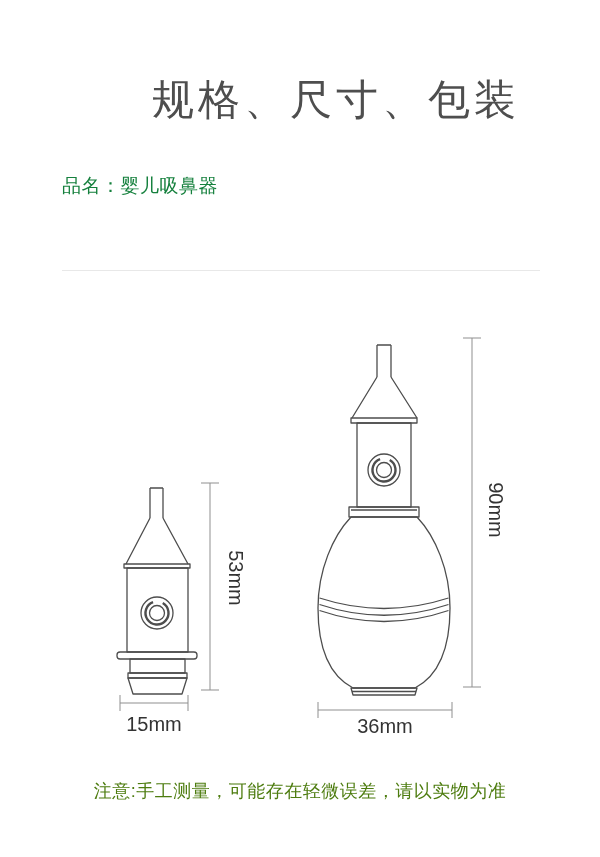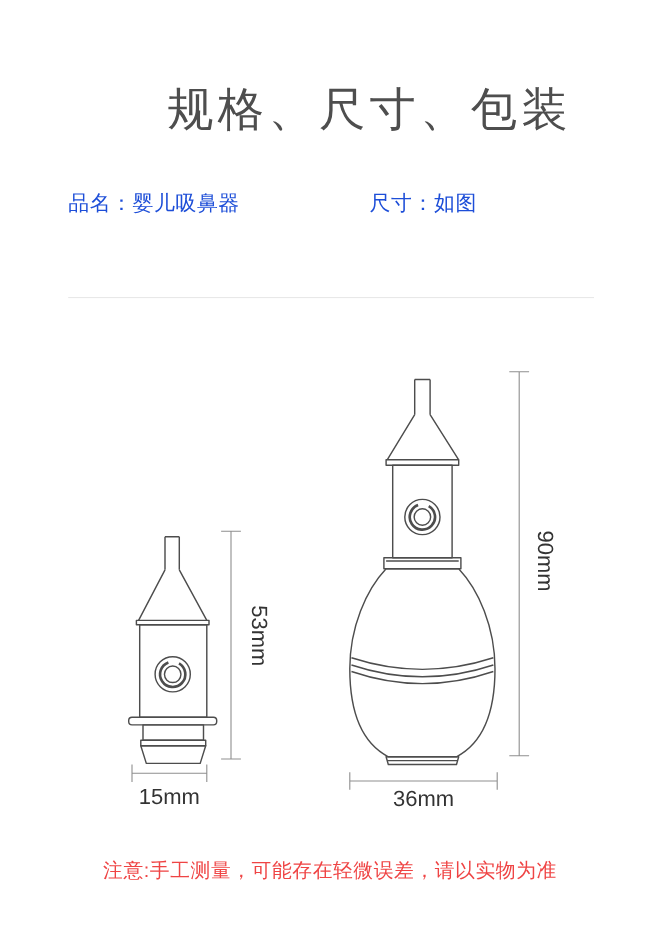--- a/index.html
+++ b/index.html
@@ -22,21 +22,21 @@
     font-weight:500;
     letter-spacing:4px;
     color:#4e4e4e;
     padding-left:36px;
   }
   .spec-col{
     position:absolute;
     top:170px;
     font-size:19px;
     line-height:31px;
-    color:#1d4ed8;
+    color:#15803d;
     letter-spacing:0.5px;
   }
   .spec-col.left{left:62px;}
   .spec-col.right{left:336px;}
   .spec-line{white-space:nowrap;}
   .divider{
     position:absolute;
     top:270px;
     left:62px;
     width:478px;
@@ -69,37 +69,36 @@
     font-size:20px;
     font-family:"Liberation Sans","DejaVu Sans",sans-serif;
   }
   .note{
     position:absolute;
     top:779px;
     left:0;
     width:100%;
     text-align:center;
     font-size:18px;
-    color:#ef4444;
+    color:#4d7c0f;
     letter-spacing:0.5px;
   }
 </style>
 </head>
 <body>
 
 <div class="page">
 
   <h1 class="title">规格、尺寸、包装</h1>
 
   <div class="spec-col left">
     <div class="spec-line"><span>品名：</span><span>婴儿吸鼻器</span></div>
   </div>
 
   <div class="spec-col right">
-    <div class="spec-line"><span>尺寸：</span><span>如图</span></div>
   </div>
 
   <div class="divider"></div>
 
   <svg class="diagram" width="600" height="460" viewBox="0 0 600 460" xmlns="http://www.w3.org/2000/svg">
 
     <g>
 
       <path class="outline" d="M150 168 L163 168 M150 168 L150 198 M163 168 L163 198"></path>
 

